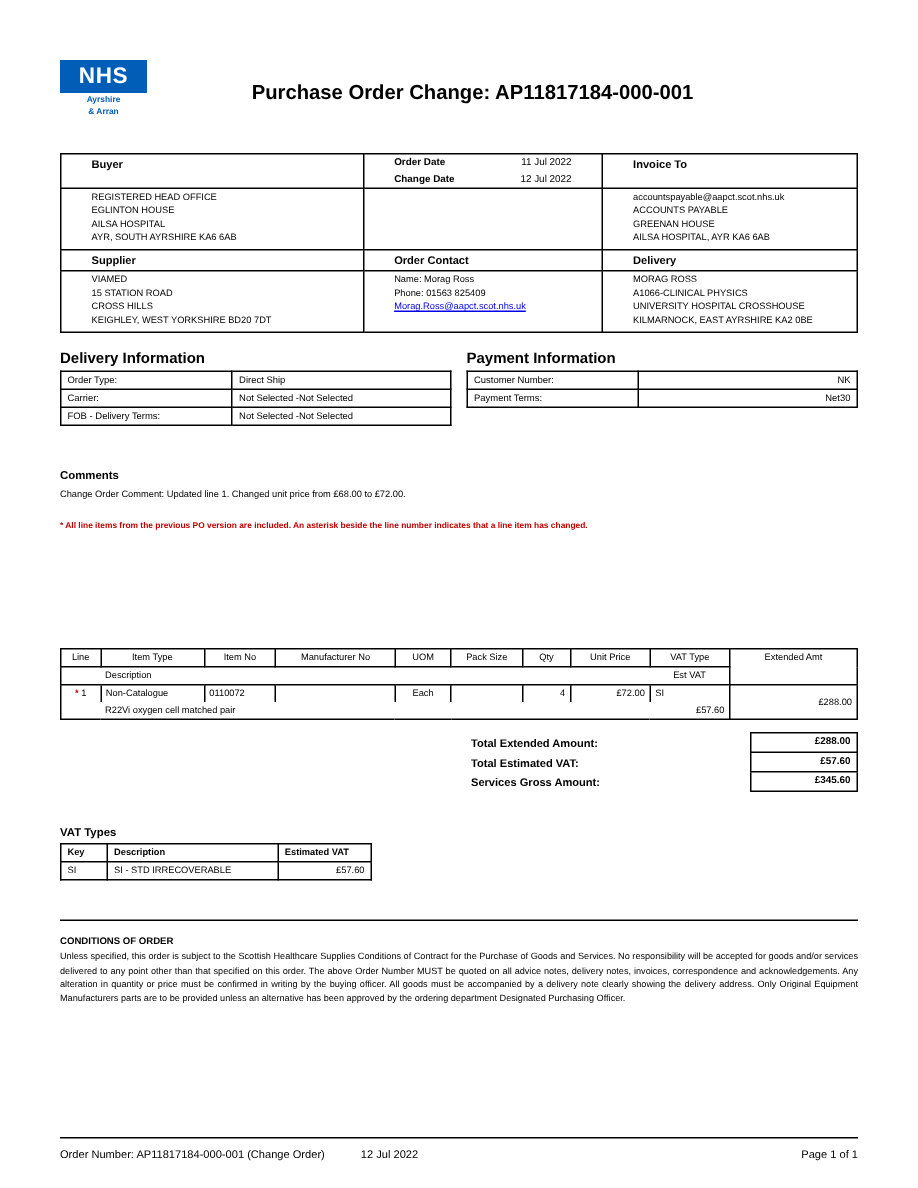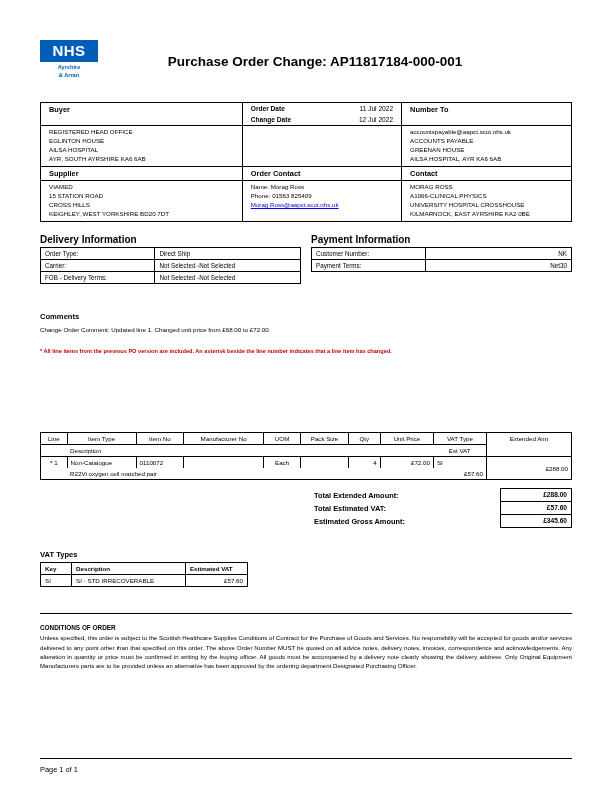--- a/index.html
+++ b/index.html
@@ -76,21 +76,21 @@
 
   .addr-line { line-height: 1.45; }
 
   a.email {
     color: #0000EE;
     text-decoration: underline;
     word-break: break-all;
   }
 
   
-  .topblock td { padding: 2px 8px; }
+  .topblock td { padding: 2px 20px; }
   .topblock .cell-head { font-weight: bold; font-size: 7.4px; }
   .topblock .body { font-size: 6.2px; line-height: 1.5; }
 
   .dates-row { font-size: 6.6px; }
   .dates-row .k { font-weight: bold; }
   .dates-row .v { text-align: right; }
 
   
   .info-wrap {
     display: flex;
@@ -230,41 +230,41 @@
             <td class="k">Order Date</td>
             <td class="v">11 Jul 2022</td>
           </tr>
           <tr>
             <td class="k">Change Date</td>
             <td class="v">12 Jul 2022</td>
           </tr>
         </tbody>
             </table>
       </td>
-      <td style="width:32%" class="cell-head">Number To</td>
+      <td style="width:32%" class="cell-head">Invoice To</td>
     </tr>
     <tr>
       <td class="body">
         <div class="addr-line">REGISTERED HEAD OFFICE</div>
         <div class="addr-line">EGLINTON HOUSE</div>
         <div class="addr-line">AILSA HOSPITAL</div>
         <div class="addr-line">AYR, SOUTH AYRSHIRE KA6 6AB</div>
       </td>
       <td class="body">&nbsp;</td>
       <td class="body">
         <div class="addr-line">accountspayable@aapct.scot.nhs.uk</div>
         <div class="addr-line">ACCOUNTS PAYABLE</div>
         <div class="addr-line">GREENAN HOUSE</div>
         <div class="addr-line">AILSA HOSPITAL,  AYR  KA6 6AB</div>
       </td>
     </tr>
     <tr>
       <td class="cell-head">Supplier</td>
       <td class="cell-head">Order Contact</td>
-      <td class="cell-head">Contact</td>
+      <td class="cell-head">Delivery</td>
     </tr>
     <tr>
       <td class="body">
         <div class="addr-line">VIAMED</div>
         <div class="addr-line">15 STATION ROAD</div>
         <div class="addr-line">CROSS HILLS</div>
         <div class="addr-line">KEIGHLEY, WEST YORKSHIRE BD20 7DT</div>
       </td>
       <td class="body">
         <div class="addr-line">
@@ -378,21 +378,21 @@
     <tbody>
         <tr>
       <td class="k">Total Extended Amount:</td>
       <td class="v">£288.00</td>
     </tr>
     <tr>
       <td class="k">Total Estimated VAT:</td>
       <td class="v">£57.60</td>
     </tr>
     <tr>
-      <td class="k">Estimated Gross Amount:</td>
+      <td class="k">Services Gross Amount:</td>
       <td class="v">£345.60</td>
     </tr>
   </tbody>
     </table>
 
   <div class="vat-sect">
     <h4>VAT Types</h4>
     <table class="vat-table">
       <tbody>
           <tr>
@@ -410,16 +410,20 @@
   </div>
 
   <div class="rule"></div>
 
   <div class="cond">
     <h4>CONDITIONS OF ORDER</h4>
     <p>Unless specified, this order is subject to the Scottish Healthcare Supplies Conditions of Contract for the Purchase of Goods and Services. No responsibility will be accepted for goods and/or services delivered to any point other than that specified on this order. The above Order Number MUST be quoted on all advice notes, delivery notes, invoices, correspondence and acknowledgements. Any alteration in quantity or price must be confirmed in writing by the buying officer. All goods must be accompanied by a delivery note clearly showing the delivery address. Only Original Equipment Manufacturers parts are to be provided unless an alternative has been approved by the ordering department Designated Purchasing Officer.</p>
   </div>
 
   <div class="footer">
+    <div class="left">
+      <span>Order Number: AP11817184-000-001 (Change Order)</span>
+      <span>12 Jul 2022</span>
+    </div>
     <div>Page 1 of 1</div>
   </div>
 
 </div>
 
 </body></html>

